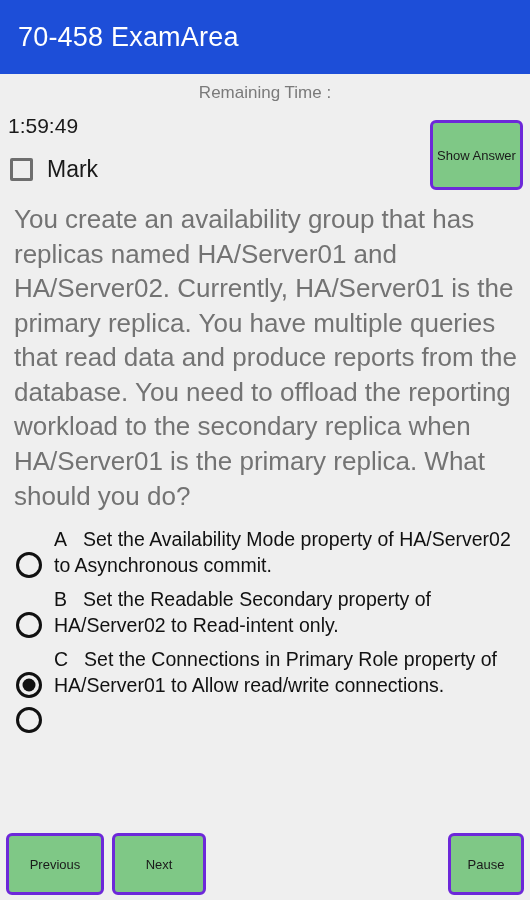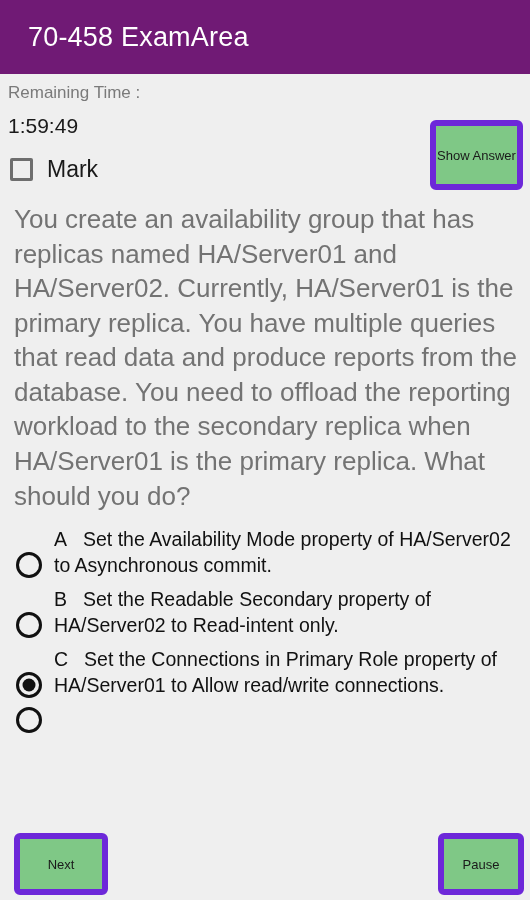--- a/index.html
+++ b/index.html
@@ -11,40 +11,40 @@
     height: 900px;
     background: #efefef;
     font-family: "Liberation Sans", sans-serif;
     overflow: hidden;
     position: relative;
   }
 
   
   #app-header {
     height: 74px;
-    background: #701a75;
-    display: flex;
-    align-items: center;
-    box-sizing: border-box;
-    padding-left: 28px;
+    background: #1d4ed8;
+    display: flex;
+    align-items: center;
+    box-sizing: border-box;
+    padding-left: 18px;
   }
   #app-title {
     color: #ffffff;
     font-size: 27px;
     font-weight: normal;
     letter-spacing: 0.2px;
     line-height: 1;
   }
 
   
   #status-row {
     height: 38px;
     display: flex;
     align-items: center;
-    justify-content: flex-start;
+    justify-content: center;
     box-sizing: border-box;
     padding: 0 8px 0 8px;
   }
   #remaining-time-label {
     color: #7a7a7a;
     font-size: 17px;
   }
   #item-counter {
     color: #7a7a7a;
     font-size: 17px;
@@ -79,21 +79,21 @@
     box-sizing: border-box;
   }
   #mark-label {
     margin-left: 14px;
     font-size: 23px;
     color: #1a1a1a;
   }
 
   .btn-green {
     background: #7fc886;
-    border: 6px solid #6d28d9;
+    border: 3px solid #6d28d9;
     border-radius: 6px;
     color: #1a1a1a;
     display: flex;
     align-items: center;
     justify-content: center;
     cursor: pointer;
     box-sizing: border-box;
     text-align: center;
   }
   #show-answer-button {
@@ -170,21 +170,21 @@
     align-items: center;
     box-sizing: border-box;
     padding: 0 6px;
   }
   .footer-btn {
     height: 62px;
     font-size: 13px;
   }
   #previous-button { width: 98px; }
   #next-button { width: 94px; margin-left: 8px; }
-  #pause-button { width: 86px; margin-left: auto; }
+  #pause-button { width: 76px; margin-left: auto; }
   #end-exam-button { width: 97px; margin-left: 8px; }
 </style>
 </head>
 <body>
 
 <div id="app-header">
   <div id="app-title">70-458 ExamArea</div>
 </div>
 
 <div id="status-row">
@@ -221,15 +221,16 @@
     <span class="option-text"><span class="option-letter">C</span><span class="option-gap"></span><span>Set the Connections in Primary Role property of HA/Server01 to Allow read/write connections.</span></span>
   </div>
 
   <div class="option-row">
     <span class="radio"></span>
   </div>
 
 </div>
 
 <div id="footer-bar">
+  <div id="previous-button" class="btn-green footer-btn">Previous</div>
   <div id="next-button" class="btn-green footer-btn">Next</div>
   <div id="pause-button" class="btn-green footer-btn">Pause</div>
 </div>
 
 </body></html>

